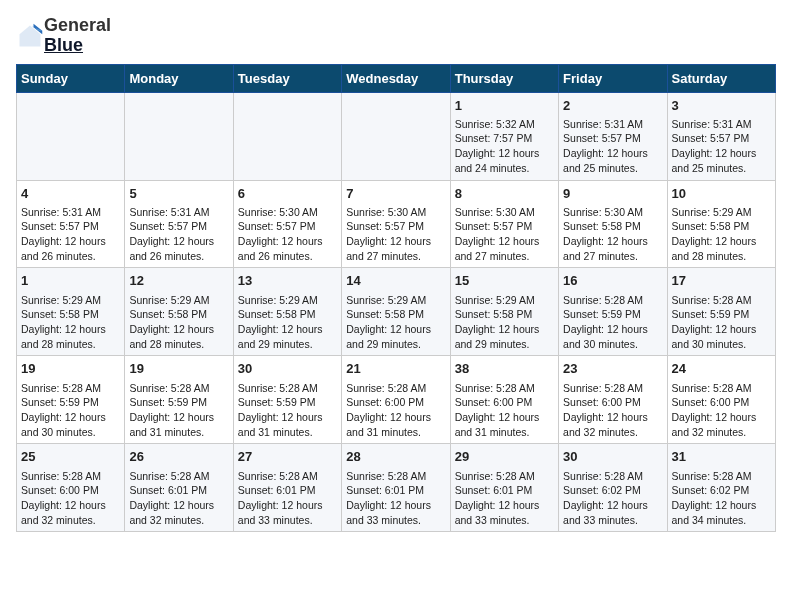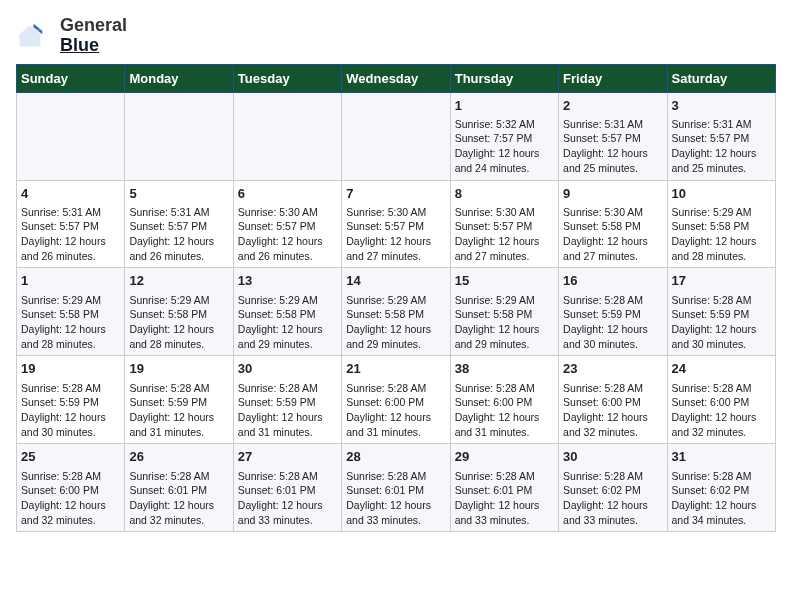--- a/index.html
+++ b/index.html
@@ -12,21 +12,21 @@
     }
     .header {
       display: flex;
       justify-content: space-between;
       align-items: flex-start;
       margin-bottom: 8px;
     }
     .logo {
       display: flex;
       align-items: center;
-      gap: 16px;
+      gap: 0;
     }
     .logo-text {
       font-size: 18px;
       font-weight: bold;
       line-height: 1.1;
     }
     .logo-general { color: #333; }
     .logo-blue { color: #0f172a; text-decoration: underline; }
     .logo-icon {
       width: 28px;
@@ -43,21 +43,21 @@
     .calendar-subtitle {
       font-size: 15px;
       color: #444;
     }
     table {
       width: 100%;
       border-collapse: collapse;
       font-size: 11px;
     }
     thead tr th {
-      background-color: #14532d;
+      background-color: #0c4a6e;
       color: #fff;
       padding: 6px 4px;
       text-align: left;
       font-size: 13px;
       font-weight: bold;
       border: 1px solid #1a5099;
     }
     tbody tr td {
       border: 1px solid #ccc;
       vertical-align: top;

